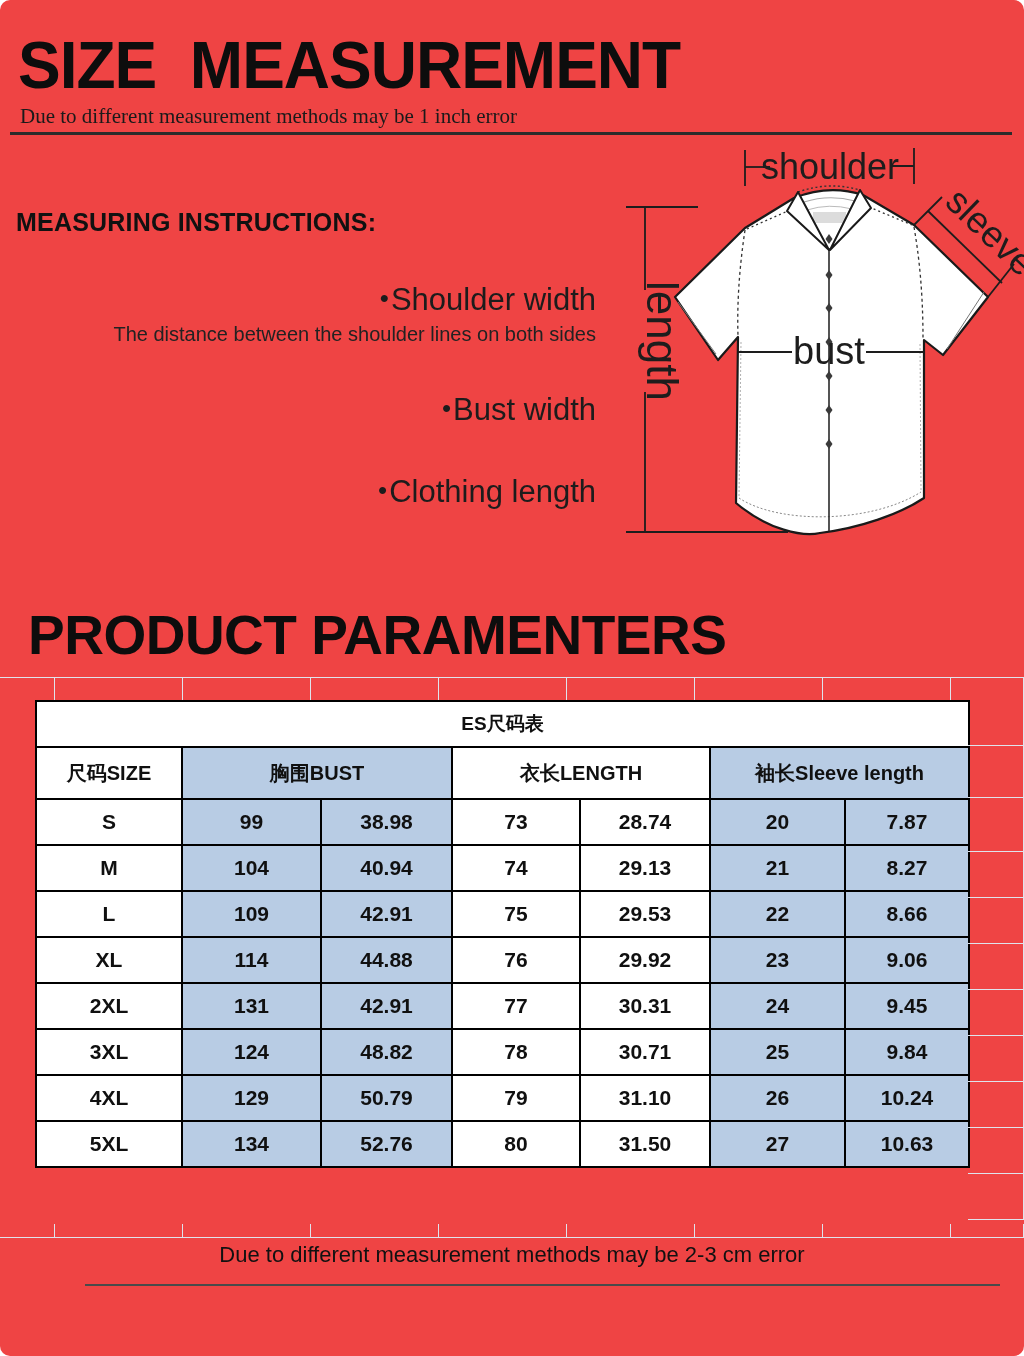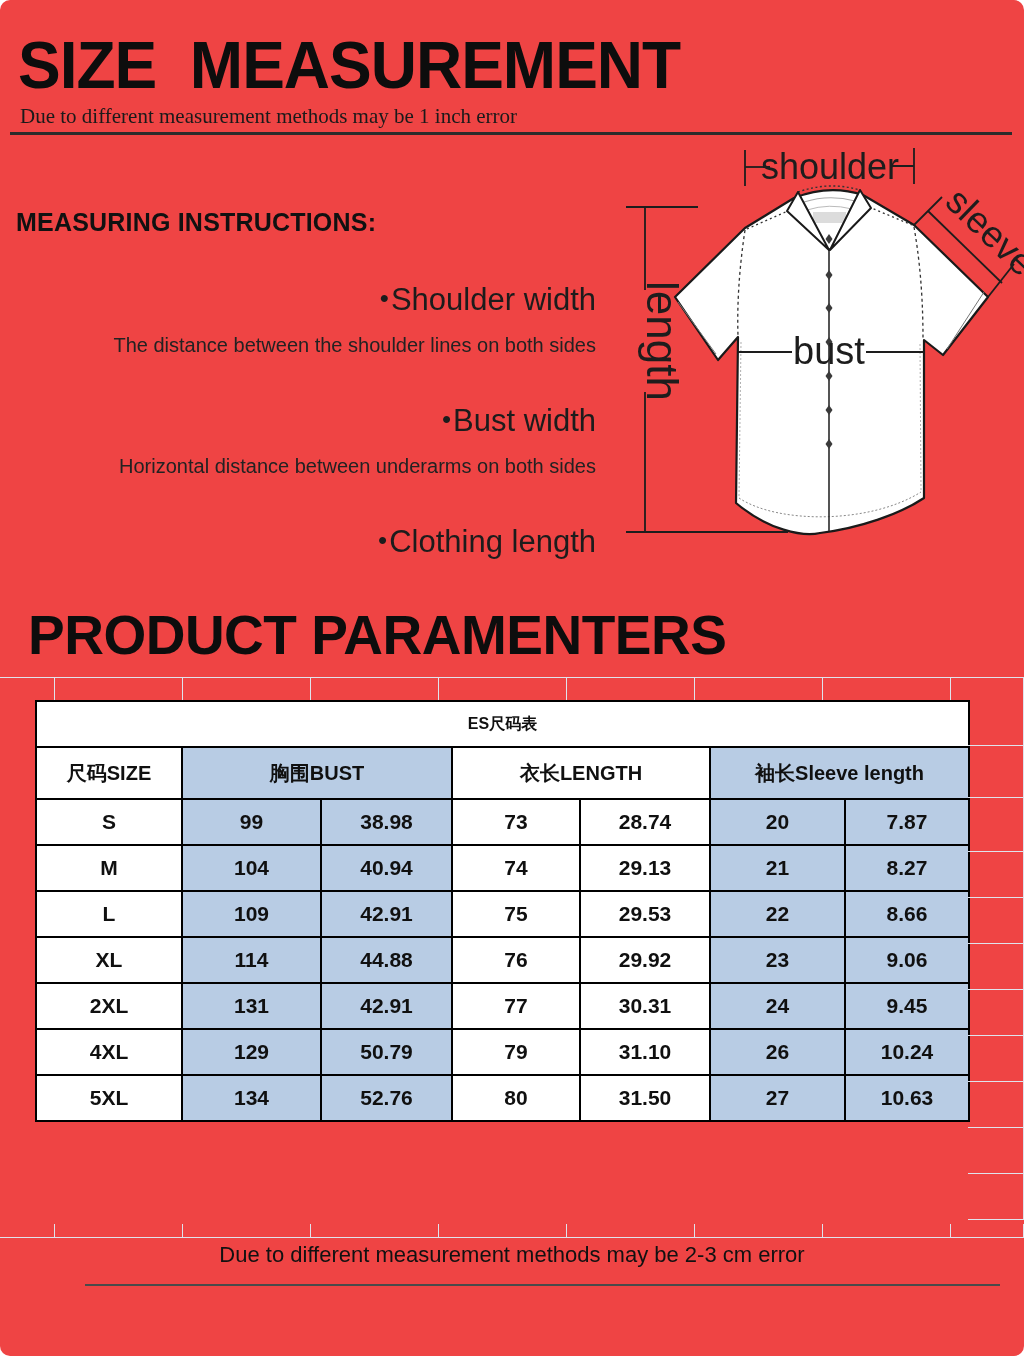--- a/index.html
+++ b/index.html
@@ -19,21 +19,21 @@
     font-size:21px; color:#1a1a1a;
   }
   .rule-top { position:absolute; left:10px; right:12px; top:132px; height:3px; background:#2b2b2b; }
 
   
   .instructions { position:absolute; left:16px; top:208px; width:580px; }
   .mi-heading { font-size:25px; font-weight:700; color:#111; letter-spacing:0.2px; }
   .mi-item { margin-top:42px; margin-left:18px;text-align:right; }
   .mi-term { font-size:31px; font-weight:400; color:#1c1c1c; line-height:38px; }
   .mi-bullet { font-size:26px; vertical-align:3px; margin-right:2px; }
-  .mi-desc { font-size:20px; color:#222; line-height:26px; margin-left:12px; margin-top:13px; }
+  .mi-desc { font-size:20px; color:#222; line-height:26px; margin-left:12px; margin-top:2px; }
 
   
   .diagram { position:absolute; left:598px; top:140px; width:426px; height:432px; }
   .diagram svg { width:100%; height:100%; }
   .d-label { font-family:"Liberation Sans", sans-serif; fill:#1d1d1d; font-weight:400; }
 
   
   .product-title {
     position:absolute; left:28px; top:602px;
     font-weight:900; font-size:55px; letter-spacing:-0.5px; color:#0d0d0d;
@@ -50,21 +50,21 @@
 
   table.size-table {
     position:absolute; left:35px; top:700px; width:933px;
     border-collapse:collapse; table-layout:fixed;
   }
   .size-table th, .size-table td {
     border:2px solid #000; text-align:center; vertical-align:middle;
     font-weight:700; color:#101010; font-family:"Liberation Sans", sans-serif;
     background:#fff;
   }
-  .size-table .cap-row td { height:46px; font-size:16px; }
+  .size-table .cap-row td { height:46px; font-size:19px; }
   .size-table .grp-row th { height:52px; font-size:20px; }
   .size-table .unit-row th { height:54px; font-size:21px; }
   .size-table tbody.data td { height:46px; font-size:21px; }
   .bg-blue { background:#b8cce4 !important; }
   .bg-gray { background:#d9d9d9 !important; }
   tbody.data td:nth-child(2), tbody.data td:nth-child(3),
   tbody.data td:nth-child(6), tbody.data td:nth-child(7) { background:#b8cce4; }
 
   .footnote {
     position:absolute; left:0; top:1242px; width:1024px;
@@ -84,21 +84,20 @@
   <section class="instructions">
     <h2 class="mi-heading">MEASURING INSTRUCTIONS:</h2>
 
     <div class="mi-item">
       <div class="mi-term"><span class="mi-bullet">•</span><span>Shoulder width</span></div>
       <div class="mi-desc">The distance between the shoulder lines on both sides</div>
     </div>
 
     <div class="mi-item">
       <div class="mi-term"><span class="mi-bullet">•</span><span>Bust width</span></div>
-      <div class="mi-desc">Horizontal distance between underarms on both sides</div>
     </div>
 
     <div class="mi-item">
       <div class="mi-term"><span class="mi-bullet">•</span><span>Clothing length</span></div>
     </div>
   </section>
 
   <figure class="diagram">
     <svg viewBox="0 0 426 432" xmlns="http://www.w3.org/2000/svg">
 
@@ -242,20 +241,29 @@
       <tr>
         <td>2XL</td>
         <td>131</td>
         <td>42.91</td>
         <td>77</td>
         <td>30.31</td>
         <td>24</td>
         <td>9.45</td>
       </tr>
       <tr>
+        <td>3XL</td>
+        <td>124</td>
+        <td>48.82</td>
+        <td>78</td>
+        <td>30.71</td>
+        <td>25</td>
+        <td>9.84</td>
+      </tr>
+      <tr>
         <td>4XL</td>
         <td>129</td>
         <td>50.79</td>
         <td>79</td>
         <td>31.10</td>
         <td>26</td>
         <td>10.24</td>
       </tr>
       <tr>
         <td>5XL</td>

